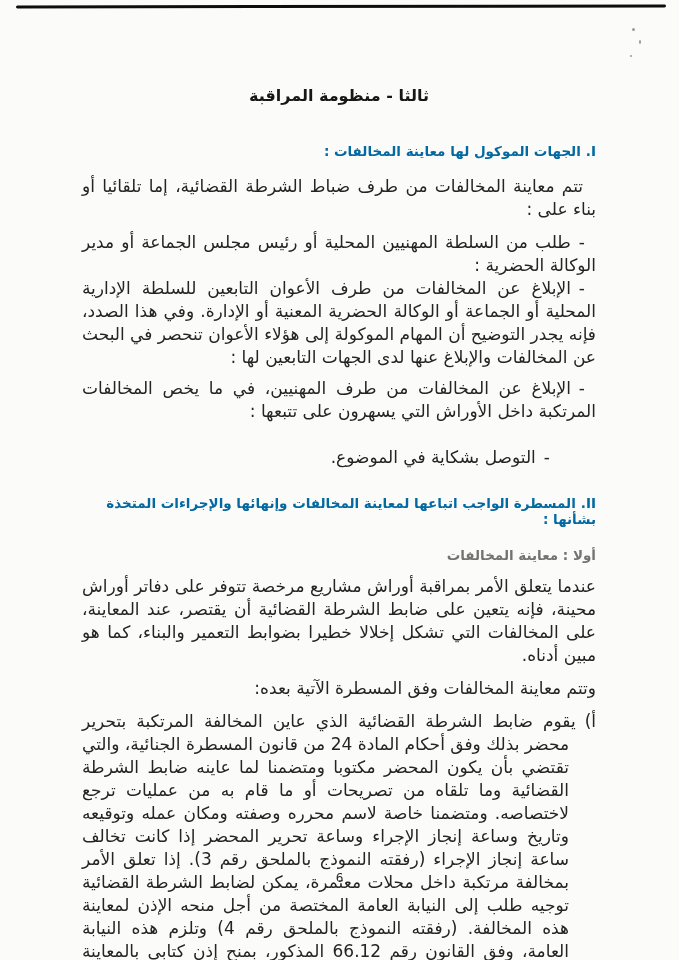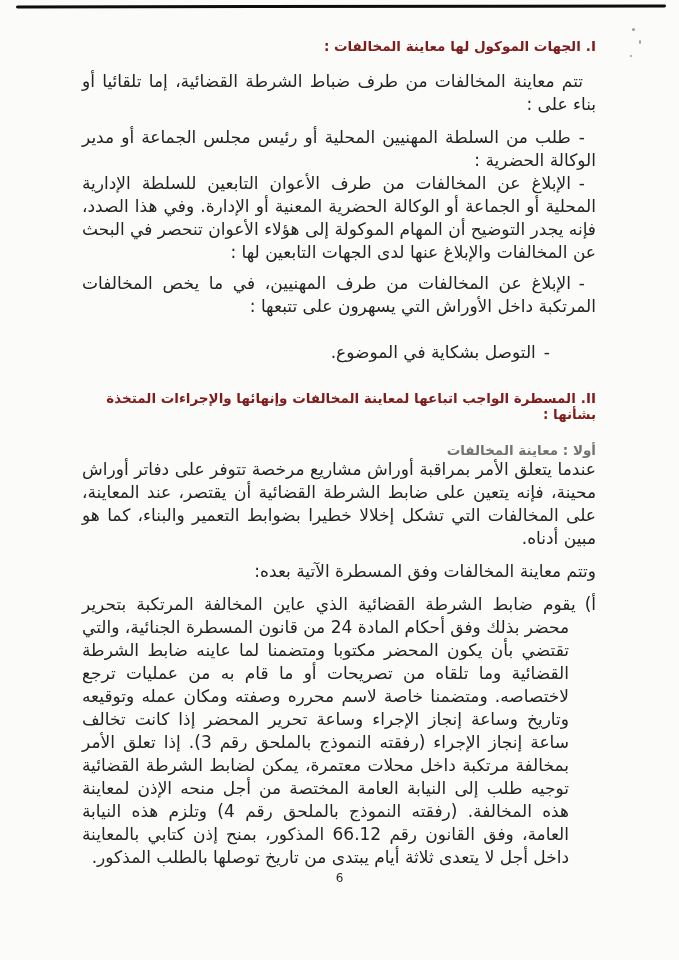--- a/index.html
+++ b/index.html
@@ -35,21 +35,21 @@
   .doc-title {
     margin: 0; padding-top: 86px;
     text-align: center;
     font-size: 16px; font-weight: bold;
     color: #171717;
   }
   .heading {
     margin: 38px 0 0 0;
     font-size: 13.5px; font-weight: bold;
     text-align: right;
-    color: #7f1d1d;
+    color: #0369a1;
   }
   .heading .num { margin-left: 5px; }
   .heading.heading2 { margin-top: 26px; }
   .subheading {
     margin: 20px 0 0 0;
     font-size: 13.5px; font-weight: bold;
     text-align: right;
     color: #737373;
   }
   .body {
@@ -59,21 +59,21 @@
     text-align: justify;
     color: #242424;
   }
   .intro { margin-top: 16px; text-indent: 13px; }
   .bullet { text-indent: 11px; }
   .bullet.b1 { margin-top: 10px; }
   .bullet.b2 { margin-top: 0; }
   .bullet.b3 { margin-top: 8px; }
   .dash { margin-left: 8px; }
   .subbullet { margin-top: 23px; margin-right: 46px; }
-  .para1 { }
+  .para1 { margin-top: 12px; }
   .para2 { margin-top: 10px; }
   .item-a {
     margin-top: 10px;
     padding-right: 27px;
     text-indent: -27px;
   }
   .item-a .marker { margin-left: 9px; }
   .page-number {
     position: absolute;
     top: 871px; left: 0; right: 0;
@@ -87,20 +87,21 @@
 
 <div class="page">
 
   <div class="artifact-top"></div>
   <div class="speck s1"></div>
   <div class="speck s2"></div>
   <div class="speck s3"></div>
 
   <div class="content">
 
+    <h1 class="doc-title">ثالثا - منظومة المراقبة</h1>
 
     <div class="section">
       <h2 class="heading"><span class="num">I.</span><span>الجهات الموكول لها معاينة المخالفات :</span></h2>
 
       <p class="body intro">تتم معاينة المخالفات من طرف ضباط الشرطة القضائية، إما تلقائيا أو بناء على :</p>
 
       <p class="body bullet b1"><span class="dash">-</span><span>طلب من السلطة المهنيين المحلية أو رئيس مجلس الجماعة أو مدير الوكالة الحضرية :</span></p>
 
       <p class="body bullet b2"><span class="dash">-</span><span>الإبلاغ عن المخالفات من طرف الأعوان التابعين للسلطة الإدارية المحلية أو الجماعة أو الوكالة الحضرية المعنية أو الإدارة. وفي هذا الصدد، فإنه يجدر التوضيح أن المهام الموكولة إلى هؤلاء الأعوان تنحصر في البحث عن المخالفات والإبلاغ عنها لدى الجهات التابعين لها :</span></p>
 

